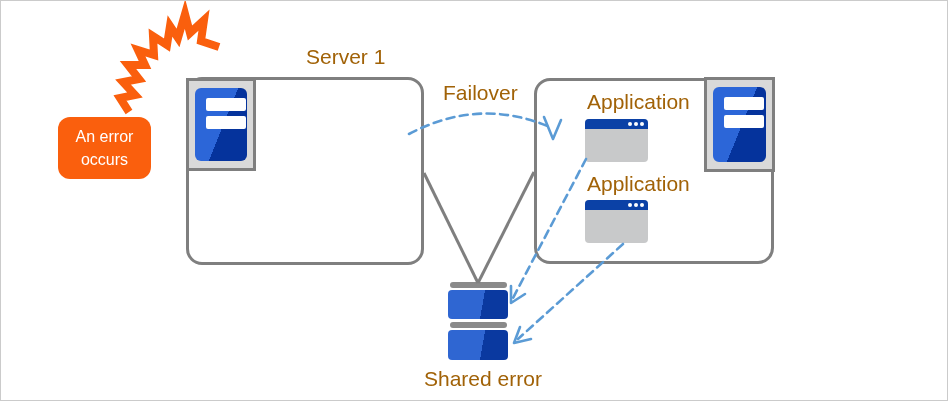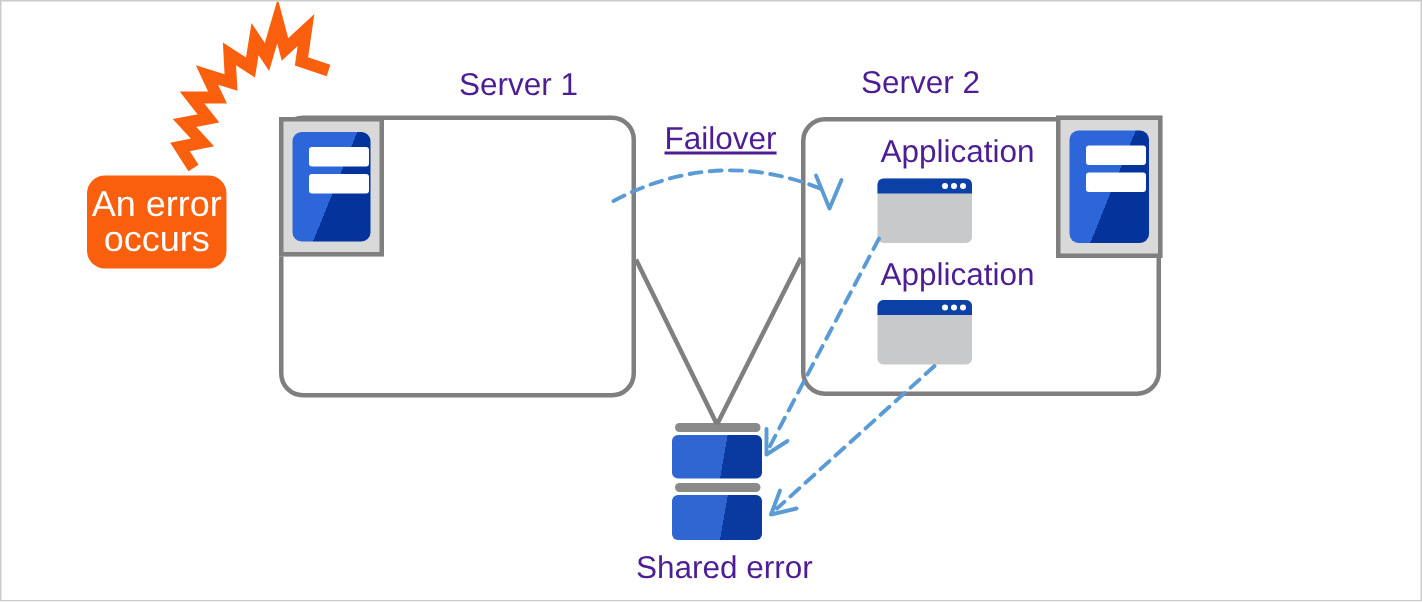--- a/index.html
+++ b/index.html
@@ -2,21 +2,21 @@
 <html style="--orange: #FA5F0D; --line-gray: #7F7F7F; --icon-bg: #D9D9D9; --server-blue-light: #2C66D8; --server-blue-dark: #05339C; --window-body-gray: #C8C9CA; --window-titlebar-blue: #0B41A6; --disk-blue-light: #2F66D2; --disk-blue-dark: #0A39A0; --disk-cap-gray: #8A8A8A; --arrow-blue: #5B9BD5; --frame-gray: #CBCBCB;"><head>
 <meta charset="utf-8">
 <style>
   html,body{margin:0;padding:0;background:#fff;}
   .canvas{
     position:relative;width:948px;height:401px;box-sizing:border-box;
     background:#fff;border:1px solid var(--frame-gray,#CBCBCB);
     font-family:"Liberation Sans",sans-serif;overflow:hidden;
   }
   .label{
-    position:absolute;font-size:21px;line-height:24px;color:#4c1d95;
+    position:absolute;font-size:21px;line-height:24px;color:#a16207;
     white-space:nowrap;z-index:4;
   }
   .box{
     position:absolute;background:#fff;border:3px solid var(--line-gray,#7F7F7F);
     border-radius:16px;box-sizing:border-box;z-index:1;
   }
   #server1-box{left:185px;top:76px;width:238px;height:188px;}
   #server2-box{left:533px;top:77px;width:240px;height:186px;}
 
   .server-icon{
@@ -54,21 +54,21 @@
     background:var(--disk-cap-gray,#8A8A8A);
   }
   .disk-body{
     width:60px;height:29px;margin-bottom:3px;border-radius:4px;
     background:linear-gradient(100deg,var(--disk-blue-light,#2F66D2) 57%,var(--disk-blue-dark,#0A39A0) 57%);
   }
   .disk-body.b2{height:30px;margin-bottom:0;}
 
   .error-callout{
     position:absolute;left:57px;top:116px;width:93px;height:62px;border-radius:12px;
-    background:var(--orange,#FA5F0D);color:#fff;font-size:24px;line-height:23px;
+    background:var(--orange,#FA5F0D);color:#fff;font-size:16px;line-height:23px;
     display:flex;align-items:center;justify-content:center;text-align:center;z-index:2;
   }
 
   svg.connectors{position:absolute;left:0;top:0;z-index:3;pointer-events:none;}
   .burst{fill:none;stroke:var(--orange,#FA5F0D);stroke-width:8;stroke-miterlimit:12;}
   .gline{fill:none;stroke:var(--line-gray,#7F7F7F);stroke-width:3;}
   .dash{fill:none;stroke:var(--arrow-blue,#5B9BD5);stroke-width:2.6;stroke-dasharray:8 5.5;stroke-linecap:round;}
   .dash-head{fill:none;stroke:var(--arrow-blue,#5B9BD5);stroke-width:2.6;stroke-linecap:round;stroke-linejoin:round;}
 </style>
 </head>
@@ -124,19 +124,18 @@
     <path class="gline" d="M533 171 L477 282"></path>
     <path class="dash" d="M408 133 Q478 96 549 126"></path>
     <path class="dash-head" d="M543 116 L552 138 L560 119"></path>
     <path class="dash" d="M585 158 L512 297"></path>
     <path class="dash-head" d="M510 285 L510 302 L524 293"></path>
     <path class="dash" d="M622 243 L517 338"></path>
     <path class="dash-head" d="M519 326 L513 342 L530 338"></path>
   </svg>
 
   <div class="label" style="left:305px;top:44px;">Server 1</div>
-  <div class="label" style="left:573px;top:43px;">Server 2</div>
-  <div class="label" style="left:442px;top:80px;text-decoration:underline;">Failover</div>
+  <div class="label" style="left:442px;top:80px;">Failover</div>
   <div class="label" style="left:586px;top:89px;">Application</div>
   <div class="label" style="left:586px;top:171px;">Application</div>
   <div class="label" style="left:423px;top:366px;">Shared error</div>
 
 </div>
 
 </body></html>

